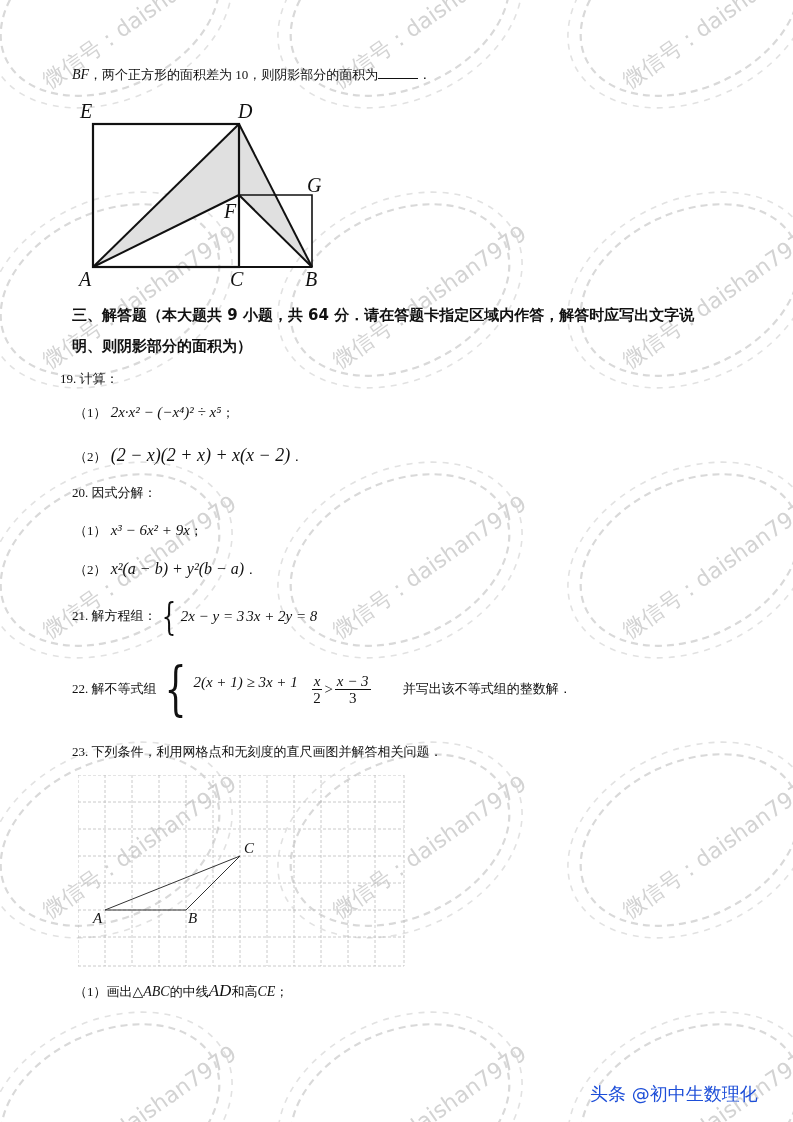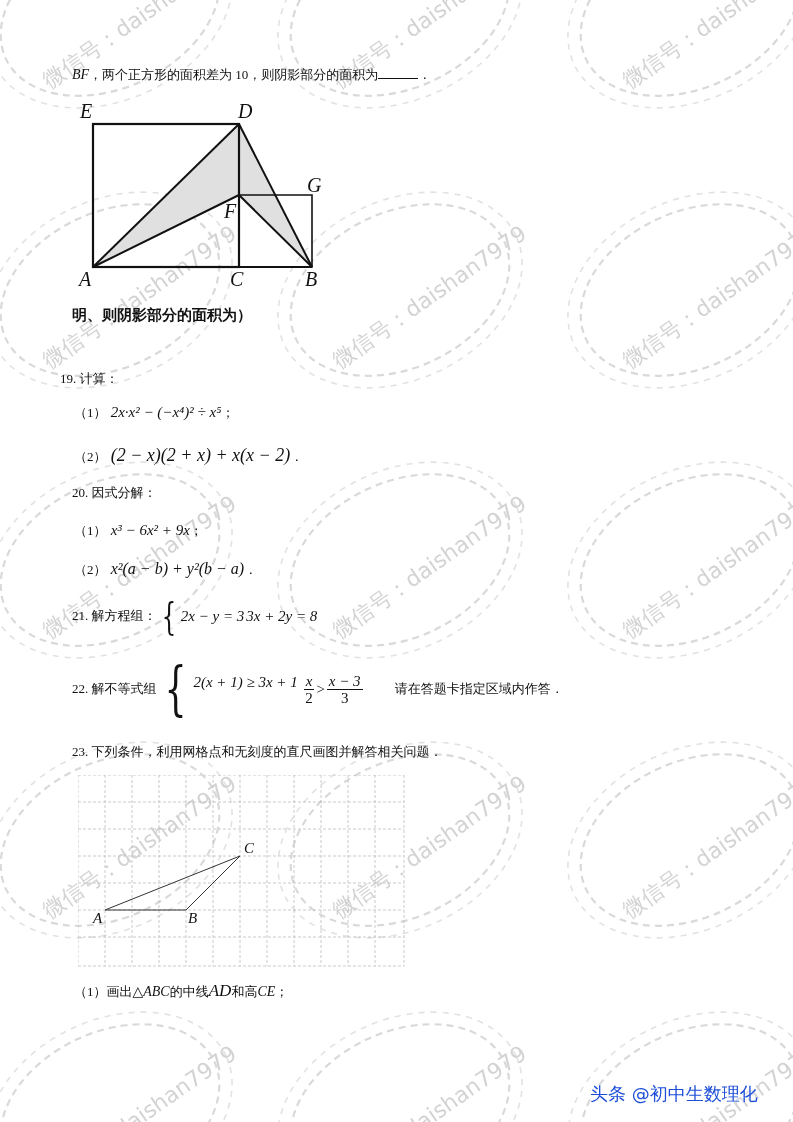--- a/index.html
+++ b/index.html
@@ -77,20 +77,21 @@
   </svg>
   <div class="abs math" style="left:80px; top:100px; font-size:20px;">E</div>
   <div class="abs math" style="left:238px; top:100px; font-size:20px;">D</div>
   <div class="abs math" style="left:307px; top:174px; font-size:20px;">G</div>
   <div class="abs math" style="left:224px; top:200px; font-size:20px;">F</div>
   <div class="abs math" style="left:79px; top:268px; font-size:20px;">A</div>
   <div class="abs math" style="left:230px; top:268px; font-size:20px;">C</div>
   <div class="abs math" style="left:305px; top:268px; font-size:20px;">B</div>
 
   <div class="abs section-title" style="left:72px; top:300px;">
+    <div>三、解答题（本大题共 9 小题，共 64 分．请在答题卡指定区域内作答，解答时应写出文字说</div>
     <div>明、则阴影部分的面积为）</div>
   </div>
 
   <div class="abs txt cn" style="left:60px; top:370px;">19. 计算：</div>
   <div class="abs txt" style="left:74px; top:403px;">
     <span class="cn">（1）</span>
     <span class="math">2x·x² − (−x⁴)² ÷ x⁵</span><span class="cn">；</span>
   </div>
   <div class="abs txt" style="left:74px; top:446px;">
     <span class="cn">（2）</span>
@@ -115,36 +116,36 @@
         <span class="math">2x − y = 3</span>
         <span class="math">3x + 2y = 8</span>
       </span>
     </span>
   </div>
 
   <div class="abs txt" style="left:72px; top:660px; display:flex; align-items:center;">
     <span class="cn">22. 解不等式组</span>
     <span class="brace-sys">
       <span class="brace big">{</span>
-      <span class="sys-lines" style="gap:4px">
+      <span class="sys-lines" style="gap:12px">
         <span class="math">2(x + 1) ≥ 3x + 1</span>
         <span class="math" style="display:inline-flex; align-items:center;">
           <span class="frac">
               <span class="n">x</span>
               <span class="d">2</span>
             </span>
           <span style="font-style:normal">&gt;</span>
           <span class="frac">
               <span class="n">x − 3</span>
               <span class="d">3</span>
             </span>
         </span>
       </span>
     </span>
-    <span class="cn" style="margin-left:30px;">请在答题卡指定区域内作答．</span>
+    <span class="cn" style="margin-left:30px;">并写出该不等式组的整数解．</span>
   </div>
 
   <div class="abs txt cn" style="left:72px; top:743px;">23. 下列条件，利用网格点和无刻度的直尺画图并解答相关问题．</div>
 
   <svg class="abs" style="left:78px; top:775px;" width="330" height="192" viewBox="0 0 330 192">
     <g stroke="#bdbdbd" stroke-width="0.8" stroke-dasharray="3 2">
       <line x1="0" y1="0" x2="0" y2="191"></line>
         <line x1="27" y1="0" x2="27" y2="191"></line>
         <line x1="54" y1="0" x2="54" y2="191"></line>
       <line x1="81" y1="0" x2="81" y2="191"></line>

